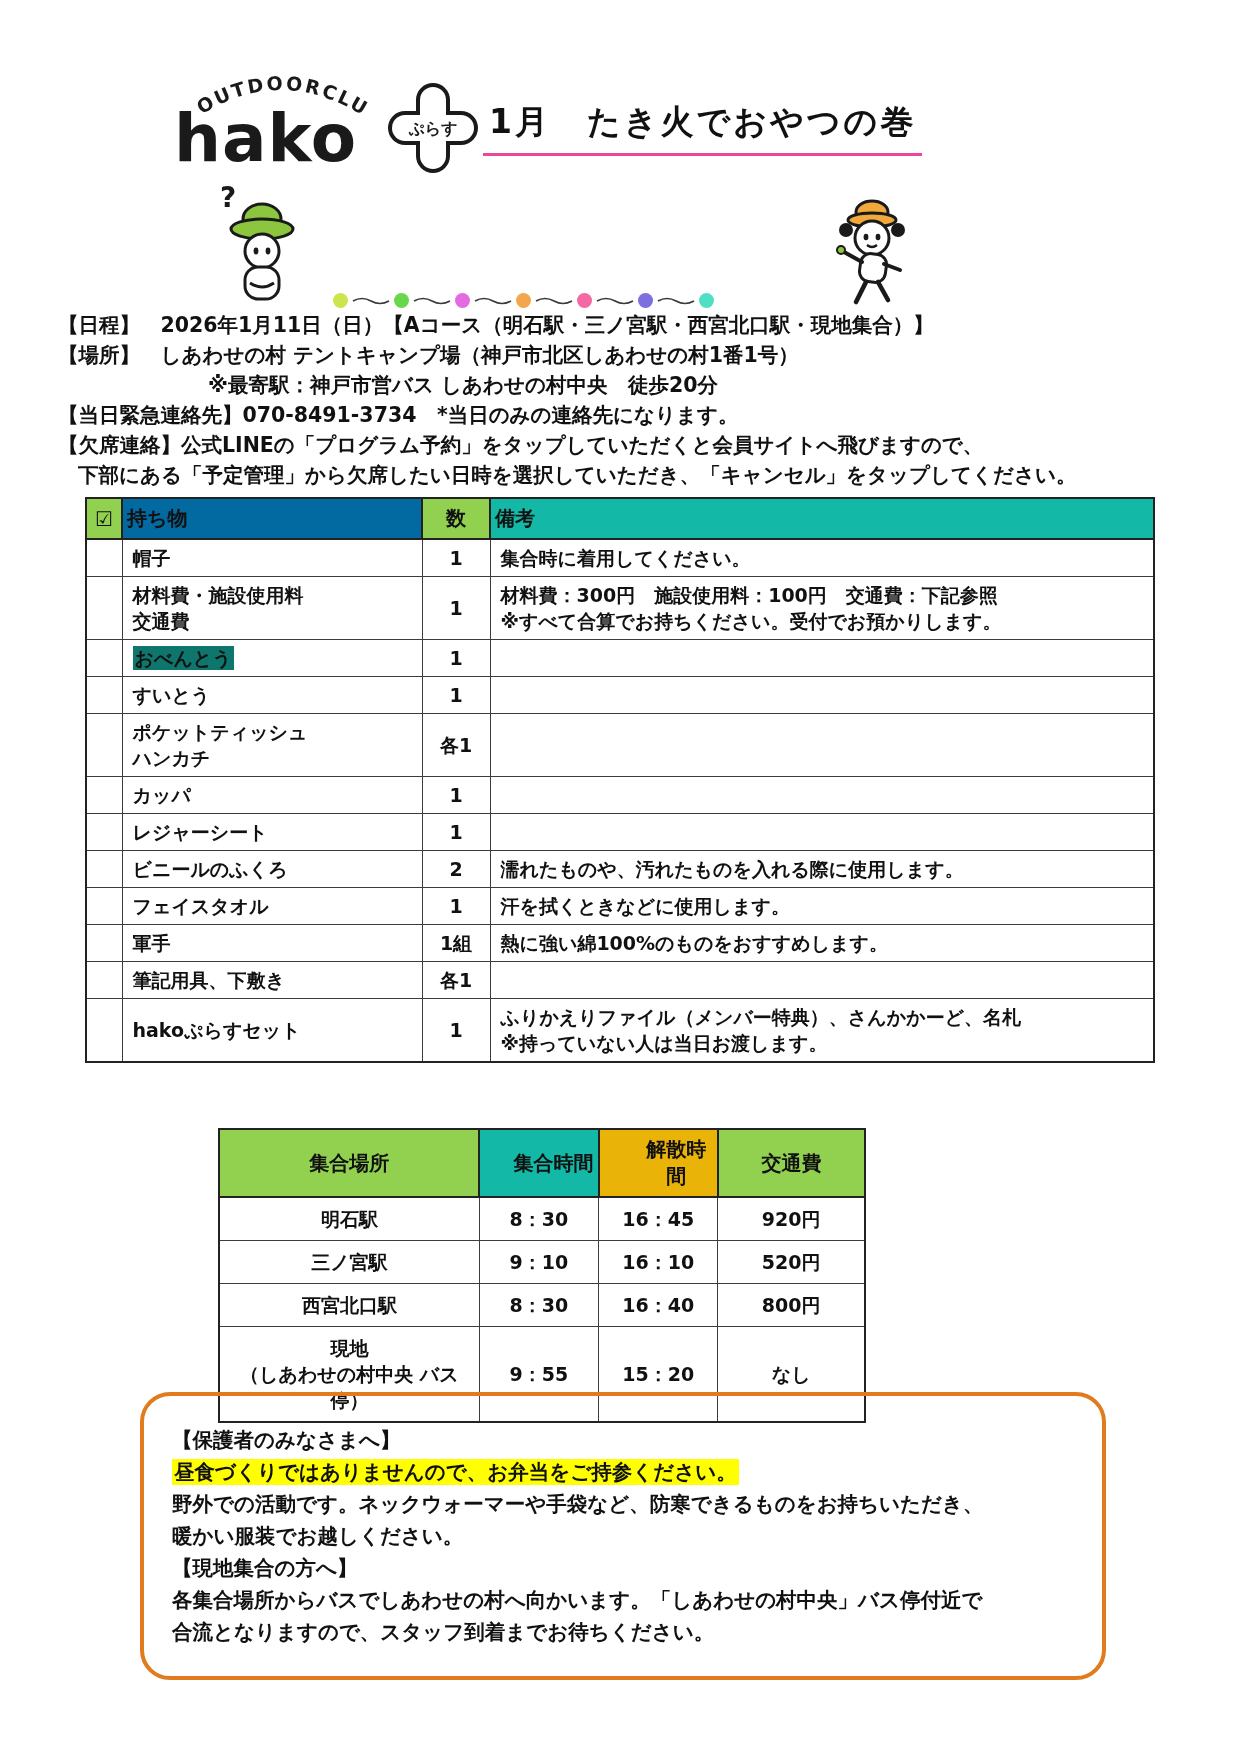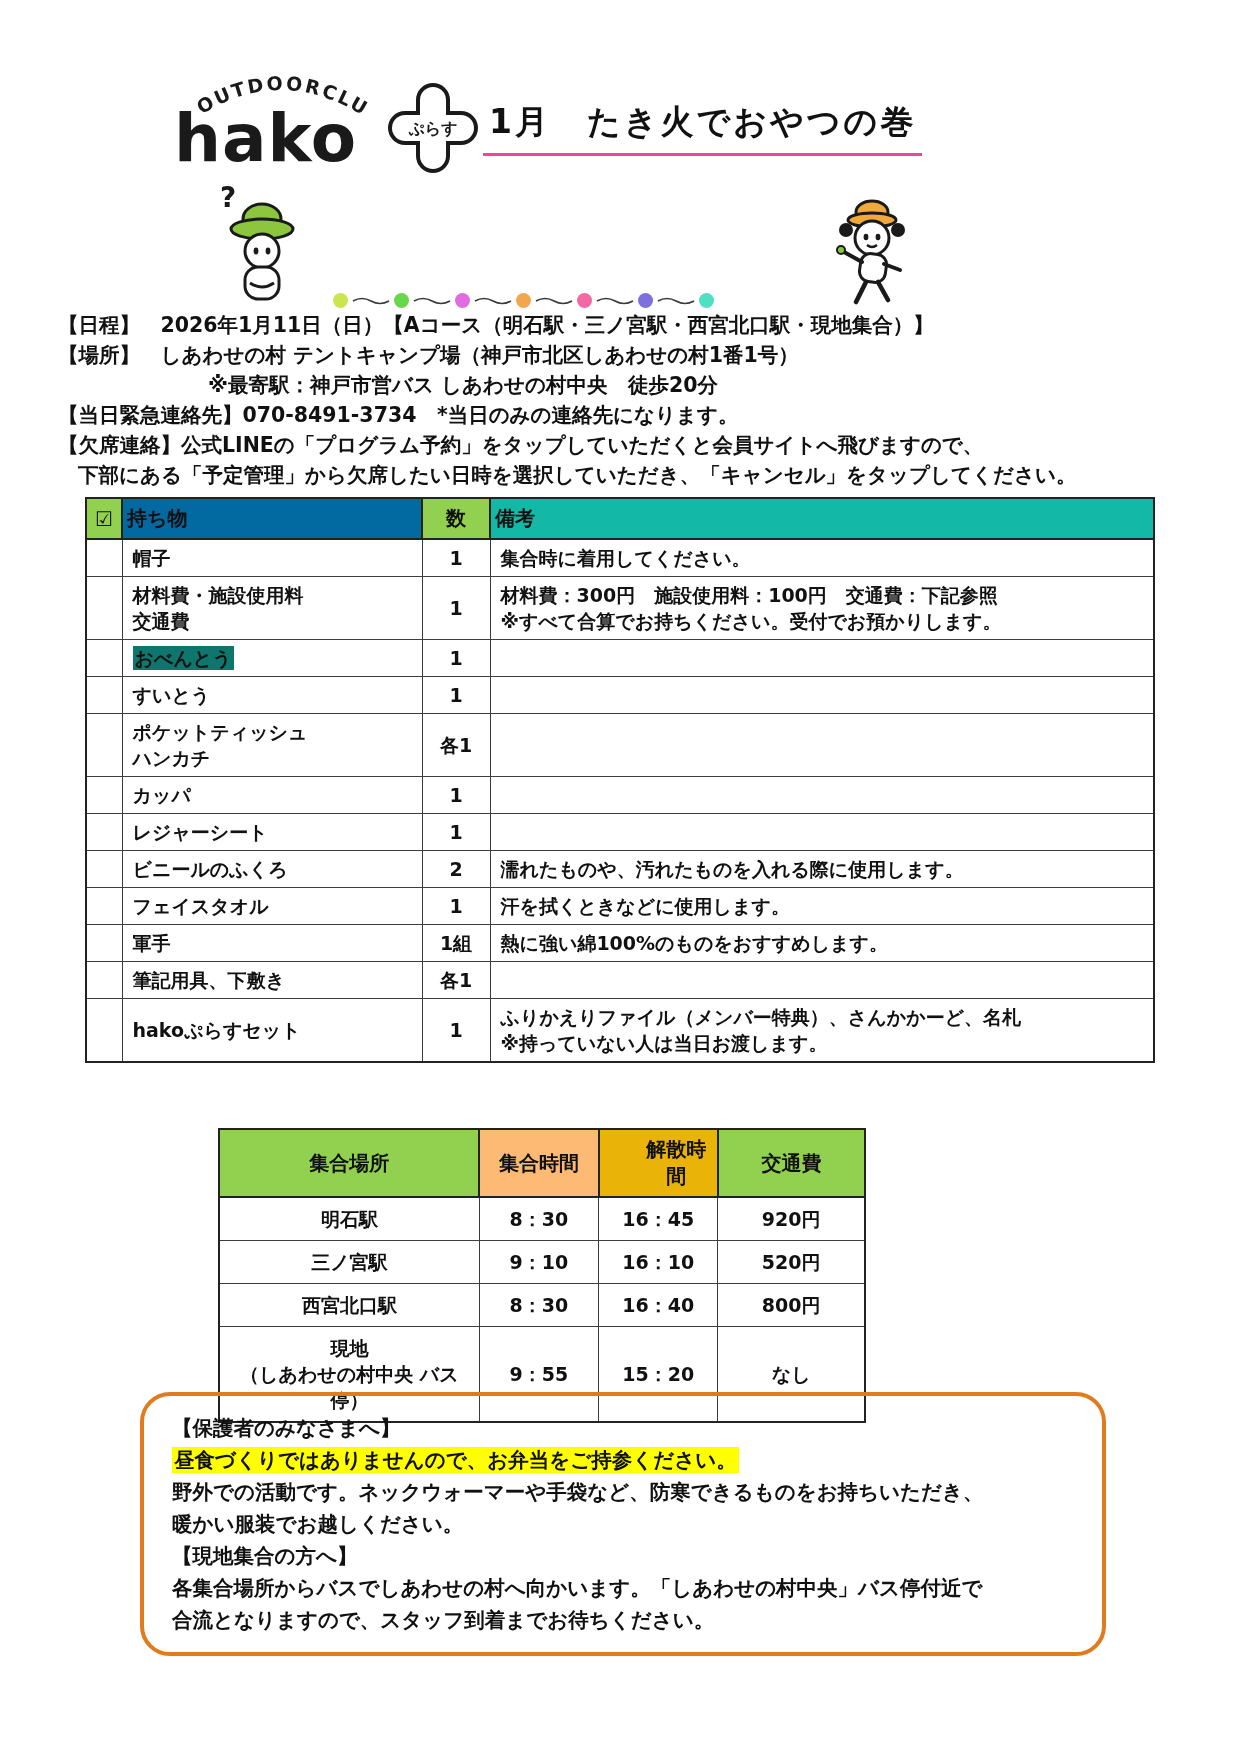--- a/index.html
+++ b/index.html
@@ -61,21 +61,21 @@
   .meeting-table { position:absolute; left:218px; top:1128px; width:648px; border:2.4px solid #222; }
   .meeting-table td { text-align:center; padding:8px 6px; }
   .meeting-table .col-place { width:253px; }
   .meeting-table .col-time  { width:116px; }
   .meeting-table .col-fare  { width:143px; }
 
   
   .notice-box {
     position:absolute; left:140px; top:1392px; width:966px;
     border:4px solid #e07b1e; border-radius:30px;
-    padding:16px 28px;
+    padding:28px 28px;
   }
   .notice-line { font-size:20.5px; font-weight:700; line-height:32px; white-space:nowrap; }
 
   .hl { padding:1px 2px; }
 </style>
 </head>
 <body>
 
 <div class="page">
 
@@ -256,21 +256,21 @@
           <td class="col-note">ふりかえりファイル（メンバー特典）、さんかかーど、名札
 ※持っていない人は当日お渡します。</td>
         </tr>
       </tbody>
   </table>
 
   <table class="meeting-table">
     <thead>
       <tr>
         <th class="col-place" style="background: rgb(146, 208, 80);">集合場所</th>
-        <th class="col-time" style="background: #fdba74;">集合時間</th>
+        <th class="col-time" style="background: #14b8a6; text-align: right;">集合時間</th>
         <th class="col-time" style="background: #eab308; padding-left: 40px;">解散時間</th>
         <th class="col-fare" style="background: rgb(146, 208, 80);">交通費</th>
       </tr>
     </thead>
     <tbody>
         <tr>
           <td class="col-place">明石駅</td>
           <td class="col-time">8：30</td>
           <td class="col-time">16：45</td>
           <td class="col-fare">920円</td>

